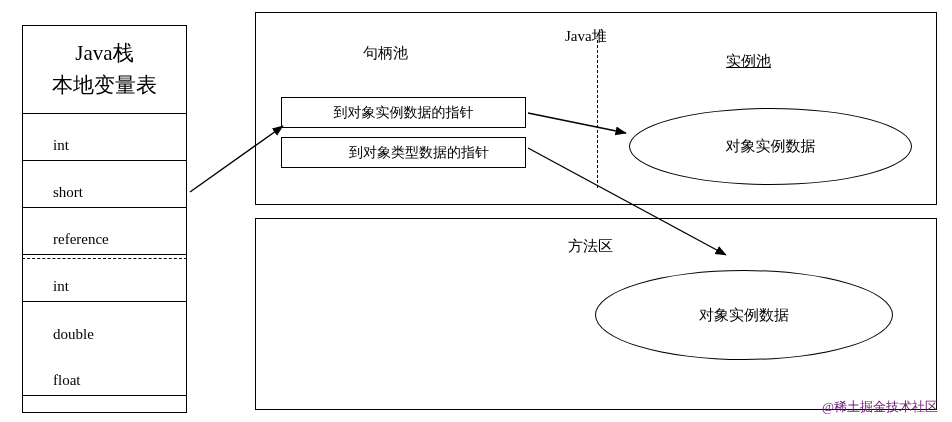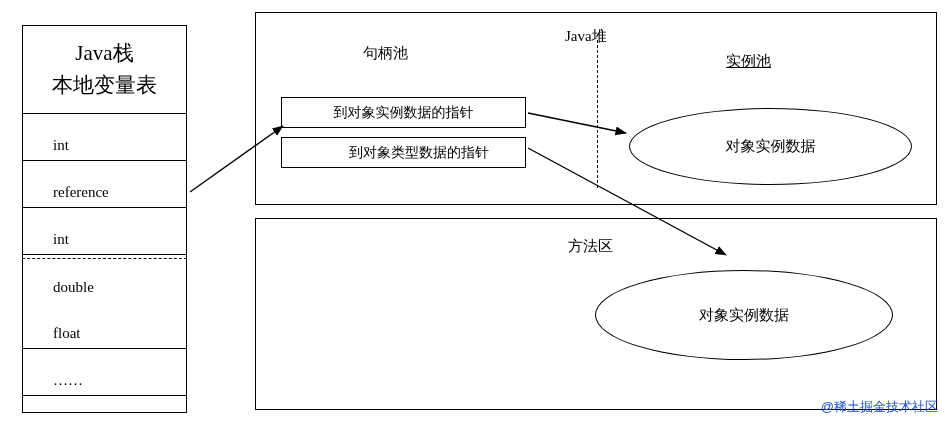--- a/index.html
+++ b/index.html
@@ -179,36 +179,37 @@
     width: 952px;
     height: 422px;
     pointer-events: none;
   }
   
   #watermark {
     position: absolute;
     right: 14px;
     bottom: 6px;
     font-size: 13px;
-    color: #1d4ed8;
-    font-family: Liberation Sans, sans-serif;
+    color: #701a75;
+    font-family: Liberation Serif, serif;
   }
 </style>
 </head>
 <body>
 
 <div id="canvas">
 
   <div id="stack-box">
     <div id="stack-header">
       <div>Java栈</div>
       <div>本地变量表</div>
     </div>
     <div style="position:absolute; left:0; top:88px; width:100%;">
       <div class="stack-row">int</div>
+      <div class="stack-row">short</div>
       <div class="stack-row">reference</div>
       <div class="stack-row">int</div>
       <div class="stack-row dashed">double</div>
       <div class="stack-row" style="border-top:none;">float</div>
       <div class="stack-row">……</div>
       <div class="stack-row last-solid"></div>
       <div class="stack-row blank"></div>
     </div>
   </div>
   <div id="dashed-line"></div>

